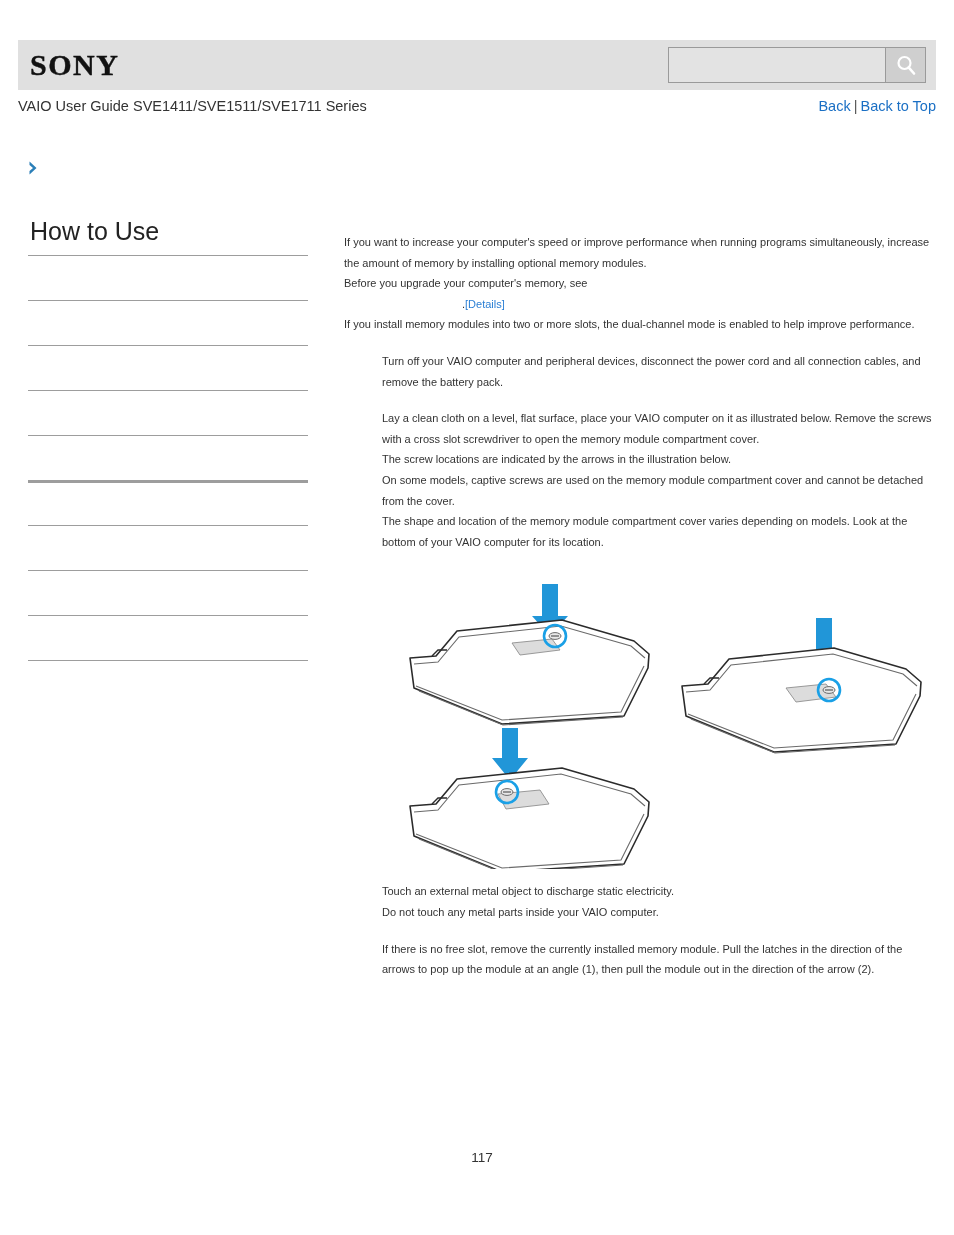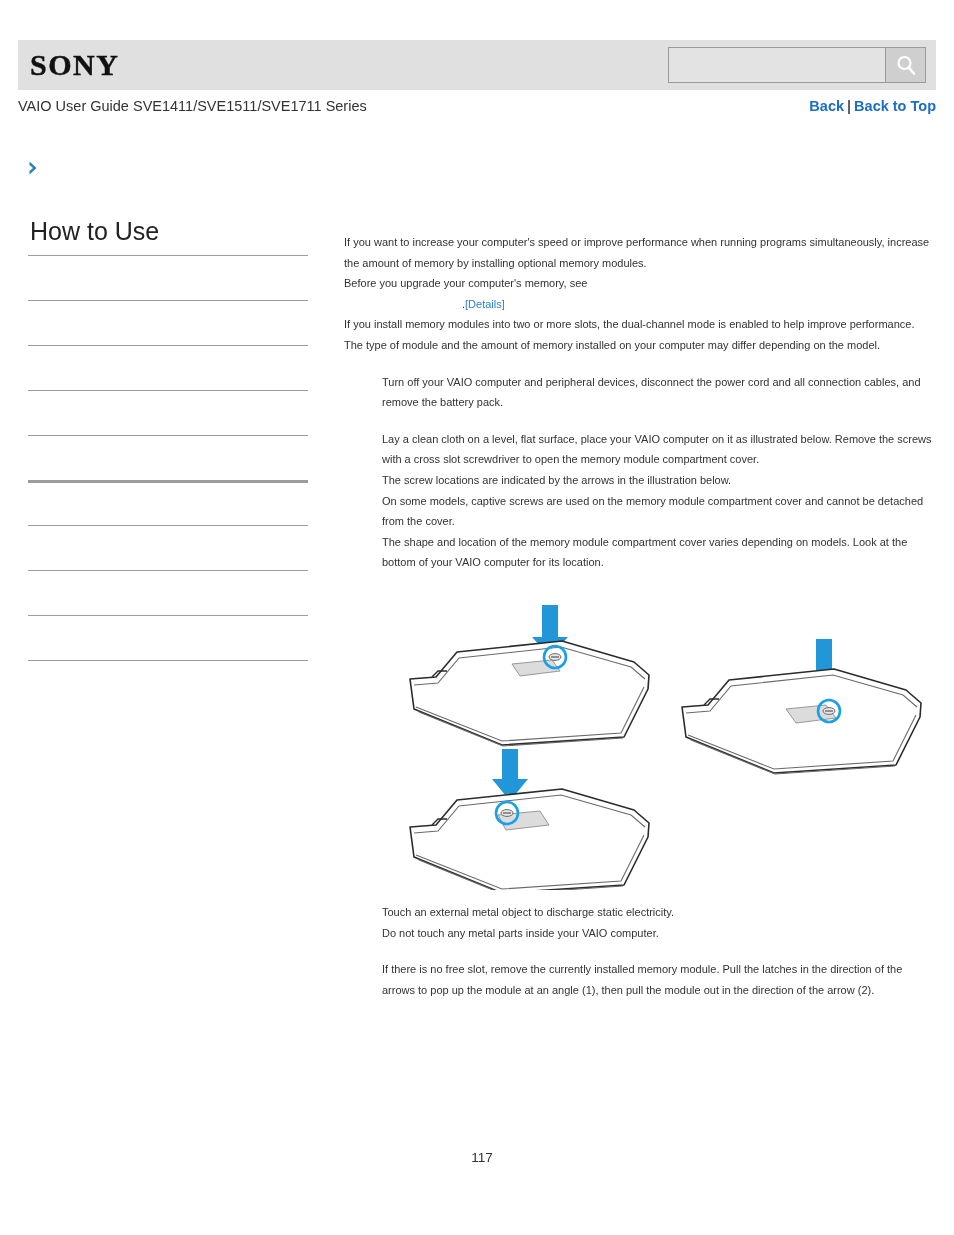--- a/index.html
+++ b/index.html
@@ -88,21 +88,20 @@
     font-size: 14.5px;
     color: #333333;
     white-space: nowrap;
   }
   #nav-links {
     position: absolute;
     right: 0;
     top: 0;
     font-size: 14.5px;
     white-space: nowrap;
-    font-weight: bold;
   }
   #nav-links a {
     color: #1a6fc4;
     text-decoration: none;
   }
   #nav-links .sep { color: #555555; margin: 0 3px; }
 
   
   #breadcrumb {
     position: absolute;
@@ -242,21 +241,20 @@
   <div class="side-item"></div>
 </div>
 
 <div id="content">
 
   <div id="intro-block">
     <p>If you want to increase your computer's speed or improve performance when running programs simultaneously, increase the amount of memory by installing optional memory modules.</p>
     <p>Before you upgrade your computer's memory, see</p>
     <p class="details-line"><span class="details-dot">.</span><a class="details-link" href="#">[Details]</a></p>
     <p>If you install memory modules into two or more slots, the dual-channel mode is enabled to help improve performance.</p>
-    <p>The type of module and the amount of memory installed on your computer may differ depending on the model.</p>
   </div>
 
   <div class="step">
     <p>Turn off your VAIO computer and peripheral devices, disconnect the power cord and all connection cables, and remove the battery pack.</p>
   </div>
 
   <div class="step">
   </div>
 
   <div class="step">

